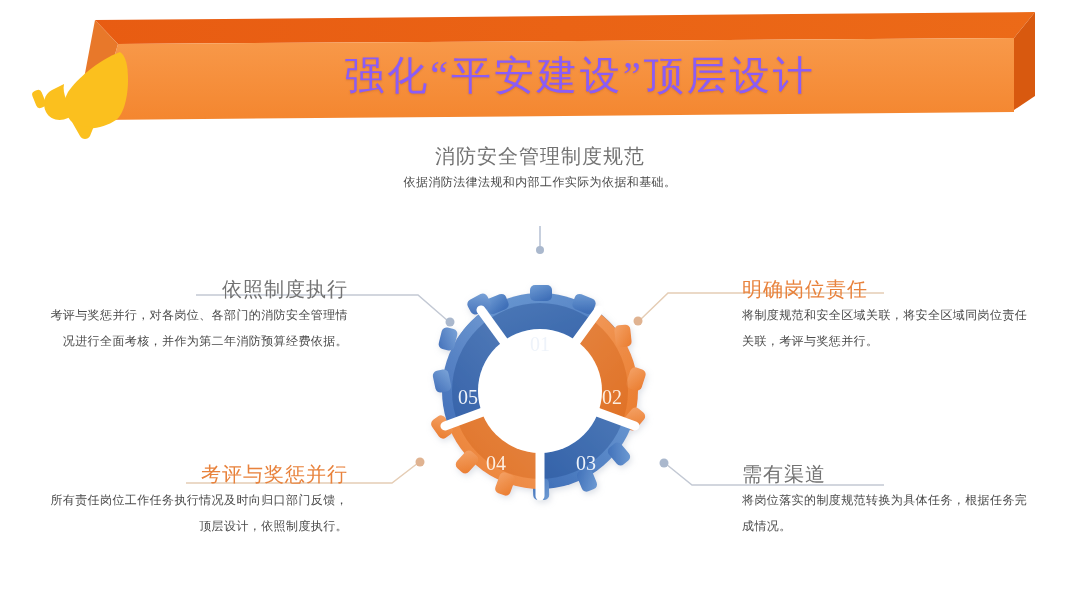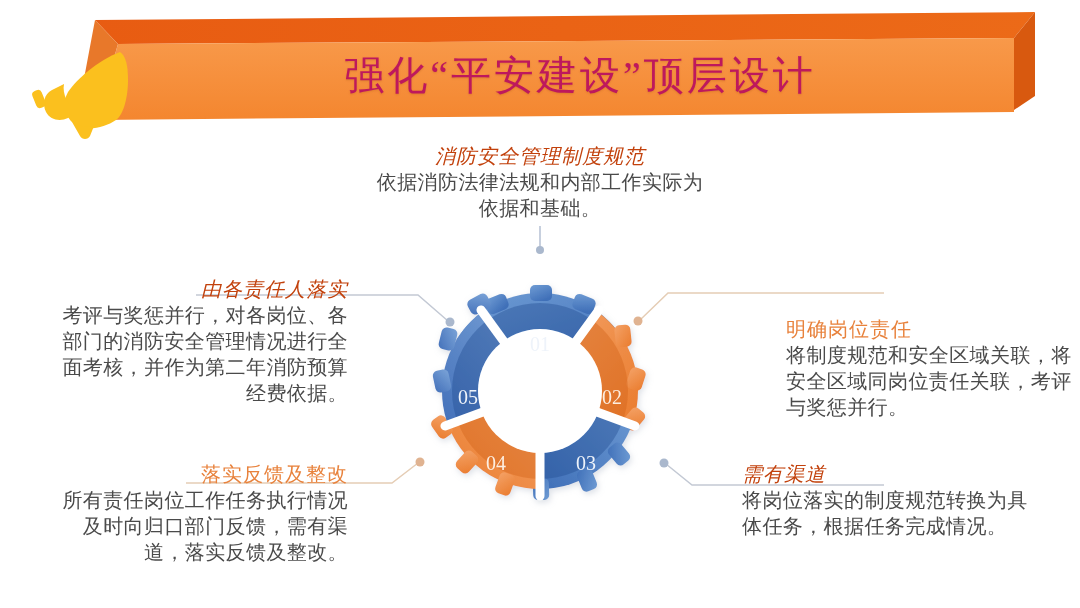--- a/index.html
+++ b/index.html
@@ -13,21 +13,21 @@
 
   
   #banner-wrap{
     position:absolute;left:0;top:0;width:1080px;height:140px;
   }
   #banner-svg{position:absolute;left:0;top:0;}
   #banner-title{
     position:absolute;
     left:240px;top:42px;width:680px;height:66px;
     display:flex;align-items:center;justify-content:center;
-    color:#be185d;
+    color:#8b5cf6;
     font-size:40px;
     letter-spacing:3px;
     font-family:"Liberation Serif","DejaVu Serif",serif;
     text-shadow:0 1px 2px rgba(150,70,10,.25);
     white-space:nowrap;
   }
   #megaphone{position:absolute;left:28px;top:40px;}
 
   
   #gear-wrap{
@@ -40,34 +40,34 @@
 
   
   .item{position:absolute;}
   .item-title{
     font-size:20px;
     line-height:26px;
     white-space:nowrap;
     letter-spacing:1px;
   }
   .item-body{
-    font-size:20px;
+    font-size:12px;
     line-height:26px;
     color:#4a4a4a;
     letter-spacing:.4px;
   }
-  .t-blue{color:#c2410c;font-style:italic;}
+  .t-blue{color:#737373;}
   .t-orange{color:#e8823c;}
   .al-r{text-align:right;}
   .al-l{text-align:left;}
   .al-c{text-align:center;}
 
   
   #item-01{left:370px;top:143px;width:340px;}
-  #item-02{left:786px;top:276px;width:290px;margin-top:40px;}
+  #item-02{left:742px;top:276px;width:290px;}
   #item-03{left:742px;top:461px;width:290px;}
   #item-04{left:48px;top:461px;width:300px;}
   #item-05{left:48px;top:276px;width:300px;}
 </style>
 </head>
 <body>
 
 <div id="banner-wrap">
 
   <svg id="banner-svg" width="1080" height="140" viewBox="0 0 1080 140">
@@ -248,20 +248,20 @@
   <div class="item-title t-orange">明确岗位责任</div>
   <div class="item-body">将制度规范和安全区域关联，将安全区域同岗位责任关联，考评与奖惩并行。</div>
 </div>
 
 <div class="item al-l" id="item-03">
   <div class="item-title t-blue">需有渠道</div>
   <div class="item-body">将岗位落实的制度规范转换为具体任务，根据任务完成情况。</div>
 </div>
 
 <div class="item al-r" id="item-04">
-  <div class="item-title t-orange">落实反馈及整改</div>
-  <div class="item-body">所有责任岗位工作任务执行情况及时向归口部门反馈，需有渠道，落实反馈及整改。</div>
+  <div class="item-title t-orange">考评与奖惩并行</div>
+  <div class="item-body">所有责任岗位工作任务执行情况及时向归口部门反馈，顶层设计，依照制度执行。</div>
 </div>
 
 <div class="item al-r" id="item-05">
-  <div class="item-title t-blue">由各责任人落实</div>
+  <div class="item-title t-blue">依照制度执行</div>
   <div class="item-body">考评与奖惩并行，对各岗位、各部门的消防安全管理情况进行全面考核，并作为第二年消防预算经费依据。</div>
 </div>
 
 </body></html>

